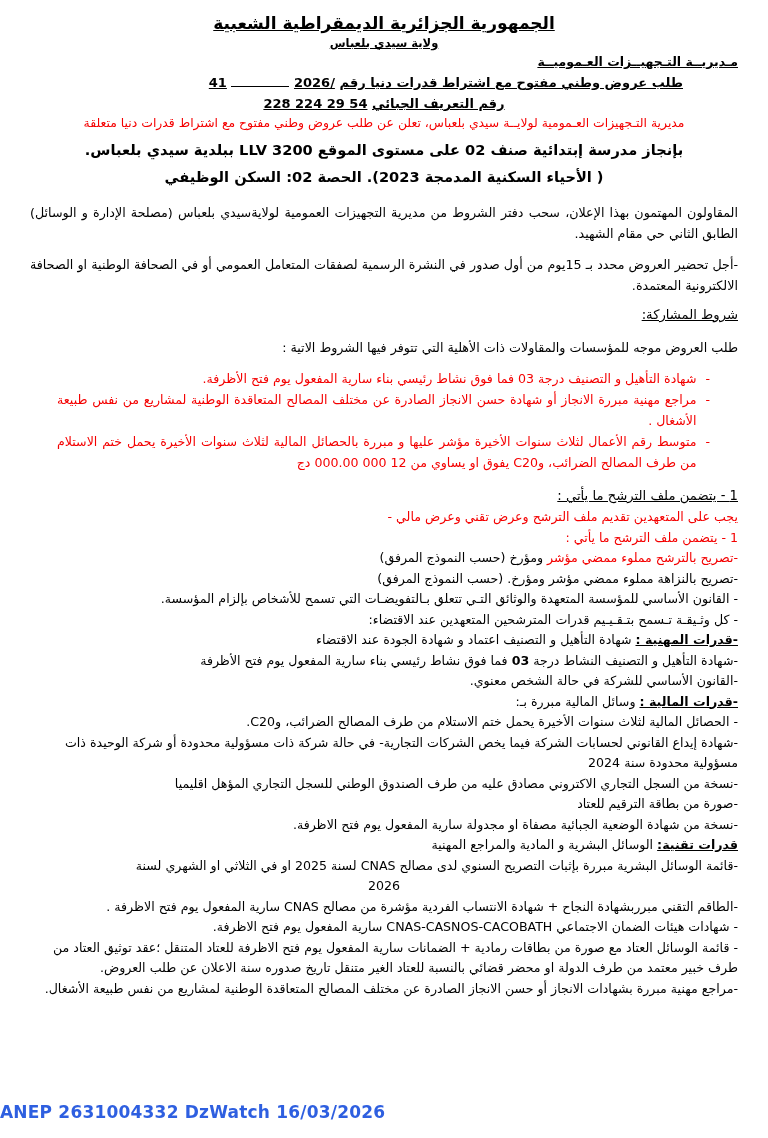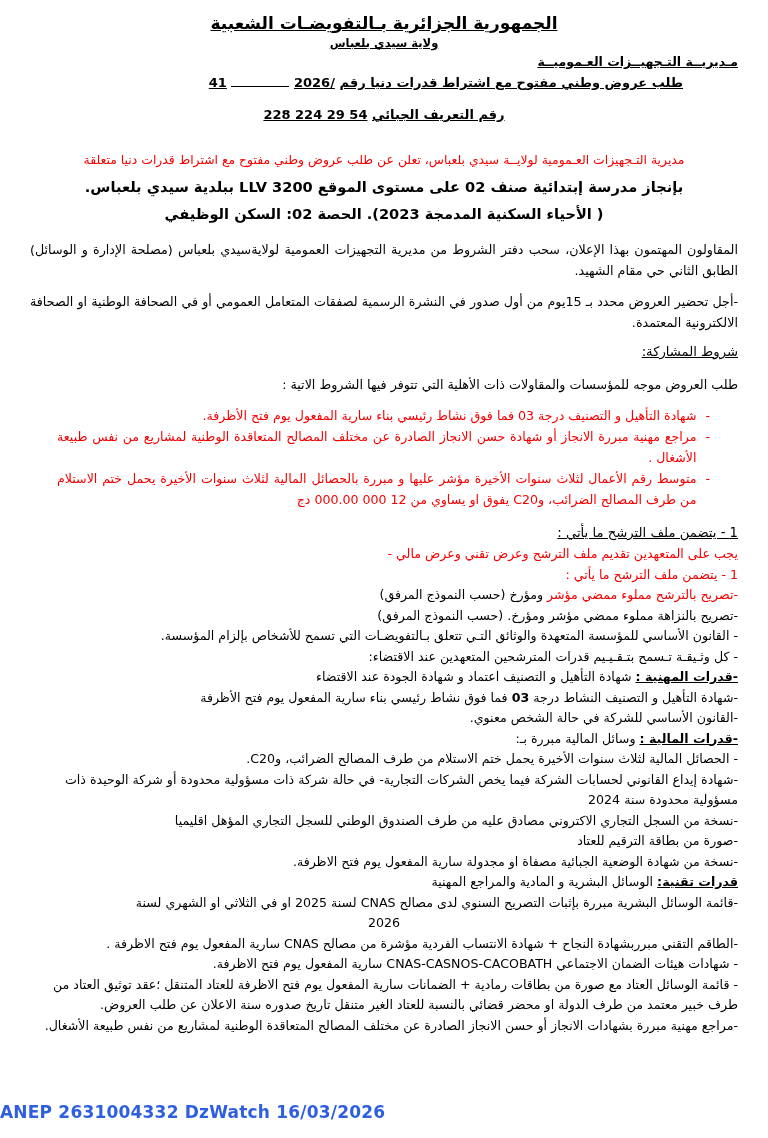--- a/index.html
+++ b/index.html
@@ -12,24 +12,24 @@
   .center{text-align:center;}
   .u{text-decoration:underline;}
   .b{font-weight:bold;}
   .red{color:var(--red);}
   
   .hdr1{font-size:17px;font-weight:bold;text-decoration:underline;text-align:center;line-height:22px;}
   .hdr2{font-size:11.5px;font-weight:bold;text-align:center;margin-top:2px;line-height:15px;}
   .hdr3{font-size:12.5px;font-weight:bold;text-align:right;margin-top:2px;line-height:17px;}
   .hdr4{font-size:13px;font-weight:bold;width:fit-content;margin-left:auto;margin-right:55px;margin-top:3px;line-height:19px;}
   .hdr4 .gapline{display:inline-block;width:58px;height:13px;border-bottom:1.4px solid #000;}
-  .hdr5{font-size:13px;font-weight:bold;text-align:center;margin-top:13px;line-height:19px;}
+  .hdr5{font-size:13px;font-weight:bold;text-align:center;margin-top:2px;line-height:19px;}
   .num{unicode-bidi:embed;}
   
-  .intro-red{color:var(--red);font-size:12.4px;text-align:center;white-space:nowrap;margin-top:26px;line-height:19px;}
+  .intro-red{color:var(--red);font-size:12.4px;text-align:center;white-space:nowrap;margin-top:0;line-height:19px;}
   .intro-bold{font-weight:bold;font-size:14.6px;text-align:center;margin-top:8px;line-height:19px;}
   
   .para{font-size:12.7px;line-height:21px;text-align:justify;margin-top:10px;}
   .h-sec{font-size:13.2px;font-weight:normal;text-decoration:underline;margin-top:8px;line-height:21px;}
   .bullets{margin-top:10px;}
   .bullet{display:flex;gap:9px;color:var(--red);font-size:12.6px;line-height:21px;margin-right:28px;}
   .bullet .dash{flex:0 0 auto;}
   .bullet .txt{flex:1;text-align:justify;margin-left:27px;}
   .line{font-size:12.6px;line-height:20.5px;}
   .nw{white-space:nowrap;}
@@ -39,21 +39,21 @@
     position:absolute;left:0;right:0;bottom:16px;text-align:left;direction:ltr;
     font-weight:bold;font-size:17px;color:var(--blue);letter-spacing:0.2px;
   }
 </style>
 </head>
 <body>
 
 <div class="page">
   <div class="inner">
 
-    <div class="hdr1">الجمهورية الجزائرية بـالتفويضـات الشعبية</div>
+    <div class="hdr1">الجمهورية الجزائرية الديمقراطية الشعبية</div>
     <div class="hdr2 u">ولاية سيدي بلعباس</div>
     <div class="hdr3 u">مـديريــة التـجهيــزات العـموميــة</div>
     <div class="hdr4">
       <span class="u">طلب عروض وطني مفتوح مع اشتراط قدرات دنيا رقم</span>
       <span class="u num" dir="ltr">41</span>
       <span class="gapline"></span>
       <span class="u num" dir="ltr">2026/</span>
     </div>
     <div class="hdr5">
       <span class="u">رقم التعريف الجبائي</span>

